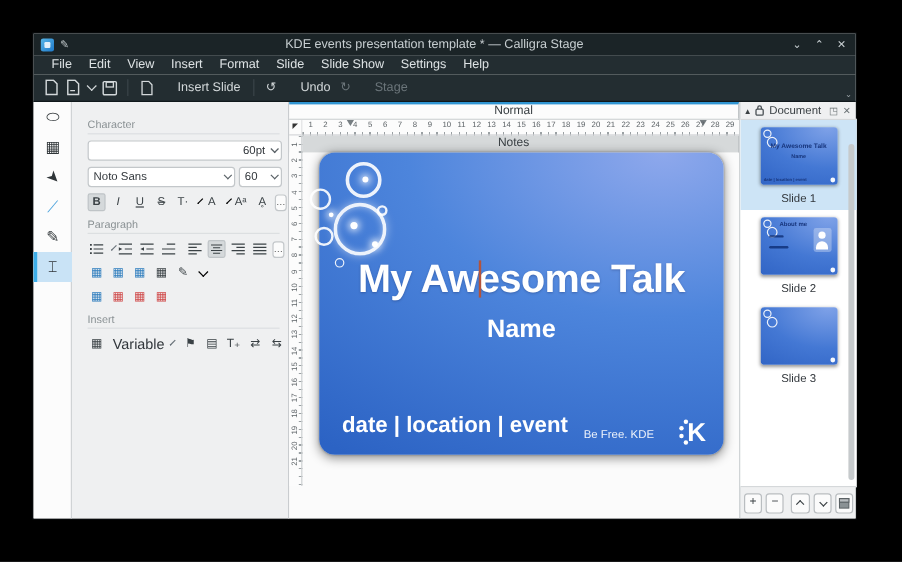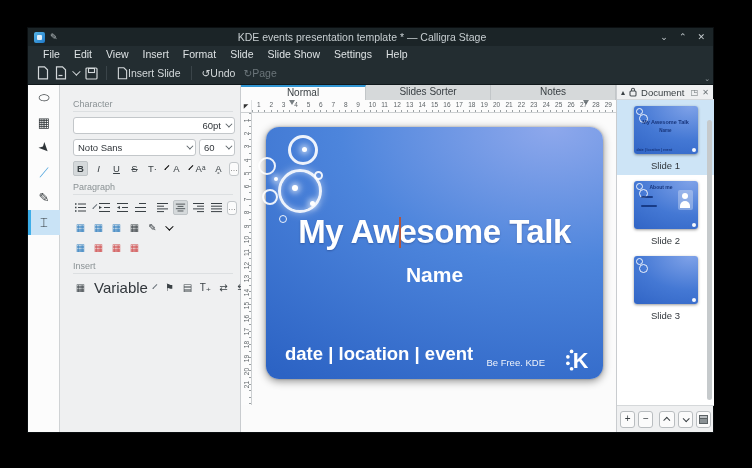--- a/index.html
+++ b/index.html
@@ -18,21 +18,21 @@
 
   
   .menubar{position:absolute;left:0;top:18px;width:685px;height:16px;background:#232d31;display:flex;align-items:center;padding-left:8px;gap:0;}
   .menu-item{color:#dde2e4;font-size:10.5px;padding:0 7px;line-height:16px;}
 
   
   .toolbar{position:absolute;left:0;top:34px;width:685px;height:23px;background:#232d31;border-bottom:1px solid #10181b;display:flex;align-items:center;padding:0 6px;color:#d3d8da;font-size:10.5px;}
   .tbico{display:inline-flex;align-items:center;justify-content:center;width:18px;height:18px;}
   .tbico svg{display:block;}
   .tbsep{width:1px;height:14px;background:#3a4449;margin:0 6px;}
-  .tbbtn{display:inline-flex;align-items:center;gap:0;padding:0 4px;height:19px;border-radius:2px;}
+  .tbbtn{display:inline-flex;align-items:center;gap:20px;padding:0 4px;height:19px;border-radius:2px;}
   .disabled{color:#6b757a;}
   .chev{display:inline-block;width:6px;height:6px;border-right:1.4px solid currentColor;border-bottom:1.4px solid currentColor;transform:rotate(45deg) translateY(-2px);margin-left:2px;}
   .tb-right{margin-left:auto;display:flex;align-items:center;gap:10px;}
   .overflow-chev{position:absolute;right:3px;bottom:1px;color:#9aa3a7;font-size:7px;}
 
   
   .toolbox{position:absolute;left:0;top:57px;width:32px;height:347px;background:#fcfcfc;border-right:1px solid #d0d3d5;}
   .tool{width:32px;height:25px;display:flex;align-items:center;justify-content:center;color:#2f3538;font-size:13px;position:relative;}
   .tool.active{background:#c9e3f6;}
   .tool.active:before{content:"";position:absolute;left:0;top:0;width:3px;height:100%;background:#3daee9;}
@@ -46,21 +46,21 @@
   .row{display:flex;align-items:center;gap:3px;margin-bottom:5px;}
   .fbtn{min-width:15px;height:15px;display:inline-flex;align-items:center;justify-content:center;font-size:9.5px;color:#3a4145;border-radius:2px;padding:0 1px;}
   .fbtn.on{background:#d5d9db;border:1px solid #bfc4c7;}
   .morebtn{margin-left:auto;width:20px;height:14px;border:1px solid #c3c7ca;border-radius:3px;background:#fbfbfb;color:#555;font-size:8px;display:flex;align-items:center;justify-content:center;}
   .alico{width:13px;height:11px;display:inline-block;}
   .ticon{font-size:10px;}
   .blue{color:#2e7dbe;} .red{color:#d04a4a;} .dark{color:#3a4145;}
 
   
   .center{position:absolute;left:213px;top:57px;width:375px;height:347px;background:#fbfbfb;}
-  .tabs{position:absolute;left:0;top:0;width:375px;height:15px;display:flex;background:#d6d9da;}
+  .tabs{position:absolute;left:0;top:0;width:375px;height:15px;display:flex;background:#d6d9da;flex-direction:column;}
   .tab{flex:1;text-align:center;font-size:10px;color:#3a4044;line-height:14px;background:#d6d9da;border-right:1px solid #c2c6c8;position:relative;}
   .tab.active{background:#fcfcfc;border-top:2px solid #3095d2;line-height:12px;}
   .ruler-h{position:absolute;left:11px;top:15px;width:364px;height:13px;background:#fcfcfc;border-bottom:1px solid #cdd0d2;background-image:repeating-linear-gradient(to right,#9aa0a3 0,#9aa0a3 1px,transparent 1px,transparent 6.2px);background-size:100% 3px;background-position:0 10px;background-repeat:no-repeat;}
   .ruler-corner{position:absolute;left:0;top:15px;width:11px;height:13px;background:#fcfcfc;border-bottom:1px solid #cdd0d2;border-right:1px solid #e0e2e3;color:#333;font-size:6px;line-height:13px;text-align:center;}
   .rh-num{position:absolute;top:1px;font-size:6.5px;color:#5d6367;}
   .indent-marker{position:absolute;top:0;width:0;height:0;border-left:3.5px solid transparent;border-right:3.5px solid transparent;border-top:5px solid #777e82;}
   .ruler-v{position:absolute;left:0;top:28px;width:11px;height:292px;background:#fcfcfc;border-right:1px solid #cdd0d2;background-image:repeating-linear-gradient(to bottom,#9aa0a3 0,#9aa0a3 1px,transparent 1px,transparent 6.6px);background-size:3px 100%;background-position:8px 0;background-repeat:no-repeat;}
   .rv-num{position:absolute;left:0px;font-size:6.5px;color:#5d6367;transform:rotate(-90deg);width:10px;text-align:center;}
   .canvas{position:absolute;left:0;top:28px;width:375px;height:292px;overflow:hidden;}
 
@@ -161,21 +161,21 @@
           </svg>
       <span>Insert Slide</span>
     </span>
     <span class="tbsep"></span>
     <span class="tbbtn">
       <span>↺</span>
       <span>Undo</span>
     </span>
     <span class="tbbtn disabled">
       <span>↻</span>
-      <span>Page</span>
+      <span>Stage</span>
     </span>
     <span class="overflow-chev">⌄</span>
   </div>
 
   <div class="toolbox">
         <div class="tool">
           <span>⬭</span>
         </div>
         <div class="tool">
           <span>▦</span>
@@ -303,21 +303,21 @@
     <div class="row">
           <span class="fbtn ticon blue">▦</span>
           <span class="fbtn ticon red">▦</span>
           <span class="fbtn ticon red">▦</span>
           <span class="fbtn ticon red">▦</span>
         </div>
 
     <div class="sec-label">Insert</div>
     <div class="row">
       <span class="fbtn ticon dark">▦</span>
-      <span style="font-size:15px;color:#31363b;margin-left:3px">Variable</span>
+      <span style="font-size:12px;color:#31363b;margin-left:3px">Variable</span>
       <span class="chev" style="color:#6a737a"></span>
       <span class="fbtn ticon dark" style="margin-left:5px">⚑</span>
       <span class="fbtn ticon dark">▤</span>
       <span class="fbtn ticon dark">T₊</span>
       <span class="fbtn ticon dark">⇄</span>
       <span class="fbtn ticon dark">⇆</span>
     </div>
   </div>
 
   <div class="center">

